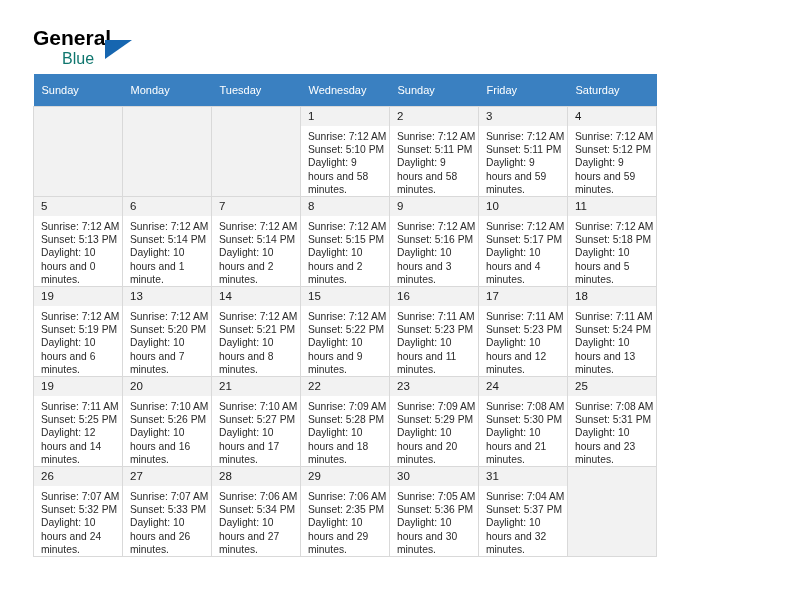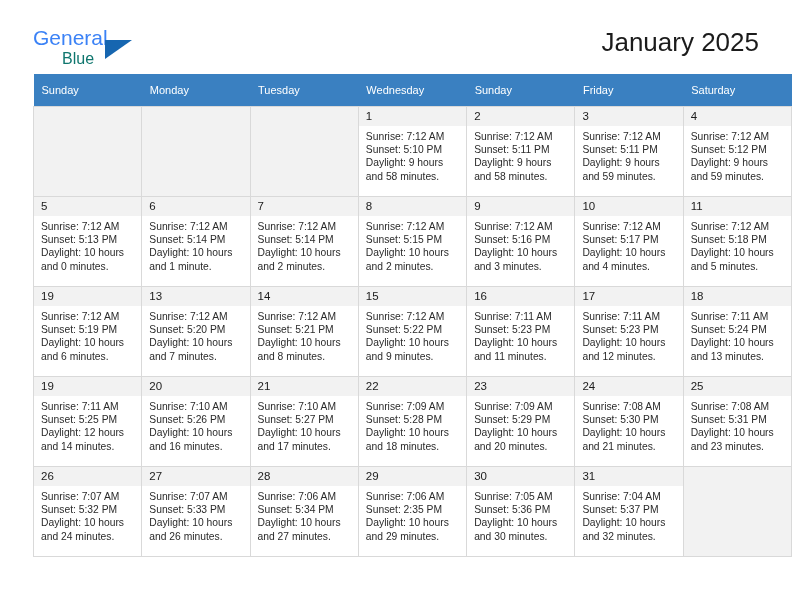--- a/index.html
+++ b/index.html
@@ -32,23 +32,24 @@
     box-sizing: border-box;
   }
   .logo {
     position: relative;
     width: 120px;
     height: 52px;
     line-height: 1;
   }
   .logo-general {
     font-size: 21px;
-    color: #3b82f6;
+    color: #000000;
     letter-spacing: 0px;
     display: inline-block;
+    font-weight: bold;
   }
   .logo-tri {
     position: absolute;
     left: 72px;
     top: 13px;
     width: 0;
     height: 0;
     border-left: 27px solid #1666b0;
     border-bottom: 19px solid transparent;
   }
@@ -71,21 +72,21 @@
     margin: 0;
   }
   .cal-subtitle {
     font-size: 13.5px;
     color: #1b1b1b;
     margin-top: 9px;
   }
 
   
   .calendar {
-    width: 759px;
+    width: 624px;
     border-collapse: collapse;
     table-layout: fixed;
   }
   .calendar th {
     background: #3a80c1;
     color: #ffffff;
     font-size: 11px;
     font-weight: normal;
     text-align: left;
     padding: 6px 0 6px 8px;
@@ -132,21 +133,20 @@
 
   <div class="header">
 
     <div class="logo">
       <span class="logo-general">General</span>
       <span class="logo-tri"></span>
       <span class="logo-blue">Blue</span>
     </div>
 
     <div class="title-block">
-      <div class="cal-title">January 2025</div>
     </div>
 
   </div>
 
   <table class="calendar">
     <thead>
       <tr>
         <th>Sunday</th>
         <th>Monday</th>
         <th>Tuesday</th>

